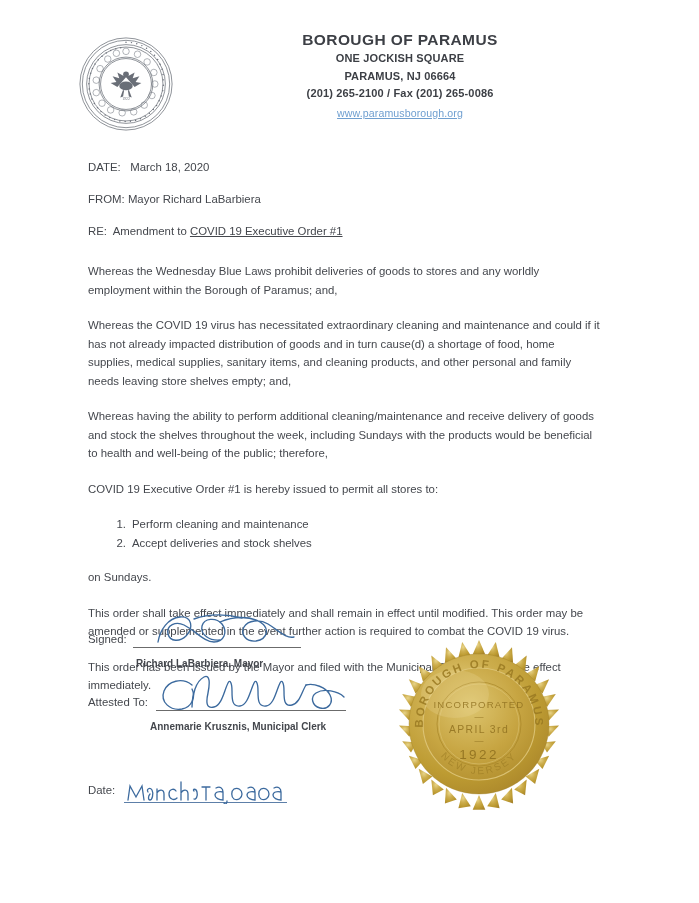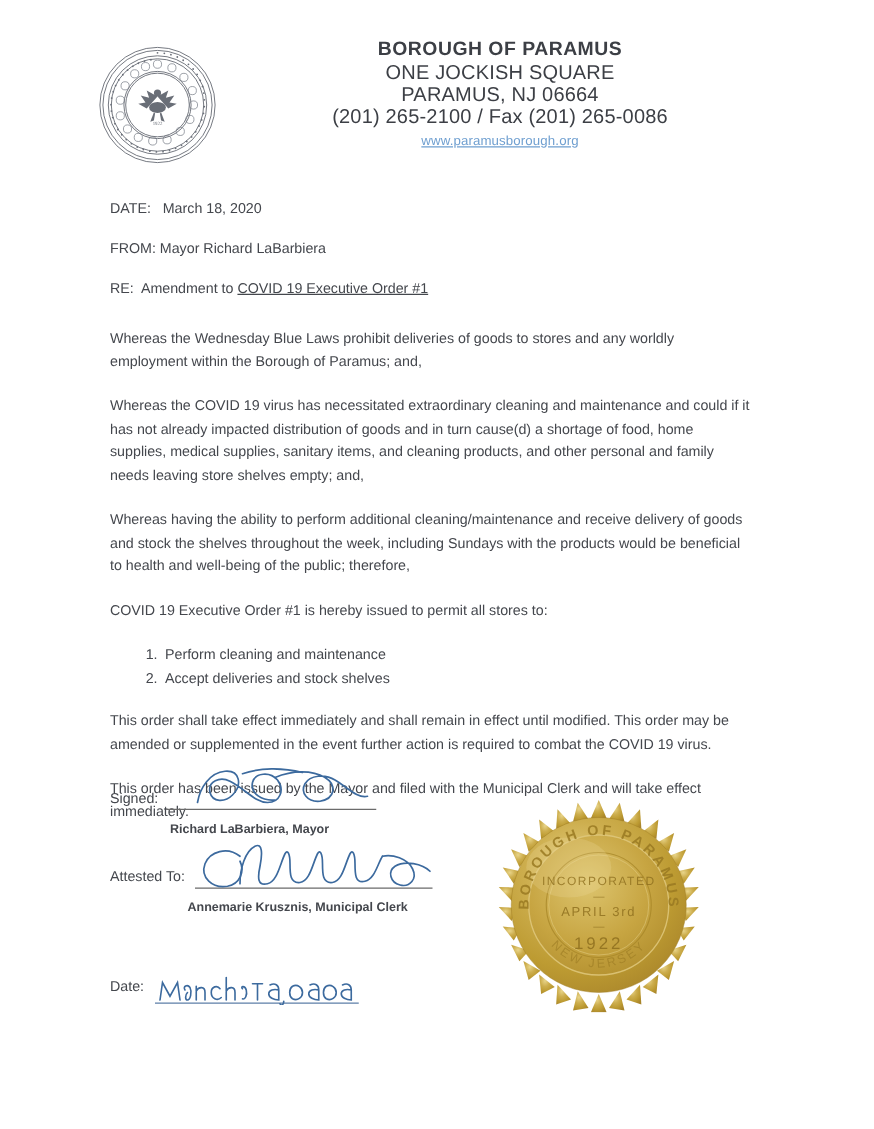--- a/index.html
+++ b/index.html
@@ -41,22 +41,22 @@
     text-align: center;
   }
   .org-name {
     font-size: 15.5px;
     font-weight: bold;
     letter-spacing: 0.4px;
     color: #3c3f45;
     line-height: 20px;
   }
   .addr-line {
-    font-size: 16px;
-    font-weight: normal;
+    font-size: 11px;
+    font-weight: bold;
     letter-spacing: 0.15px;
     color: #3c3f45;
     line-height: 17.5px;
   }
   .website {
     display: inline-block;
     margin-top: 2px;
     font-size: 10.6px;
     font-weight: normal;
     color: #6f9fd0;
@@ -304,20 +304,21 @@
       <li>
         <span class="num">1.</span>
         <span>Perform cleaning and maintenance</span>
       </li>
       <li>
         <span class="num">2.</span>
         <span>Accept deliveries and stock shelves</span>
       </li>
     </ol>
 
+    <p class="para">on Sundays.</p>
     <p class="para">This order shall take effect immediately and shall remain in effect until modified.  This order may be amended or supplemented in the event further action is required to combat the COVID 19 virus.</p>
     <p class="para">This order has been issued by the Mayor and filed with the Municipal Clerk and will take effect immediately.</p>
   </div>
 
   <div class="sig-block">
 
     <div class="sig-row">
       <span class="sig-label">Signed:</span>
       <span class="sig-line" style="left:45px; width:168px;"></span>
       <span class="sig-ink" style="left:62px; top:-16px; width:150px; height:38px;">

